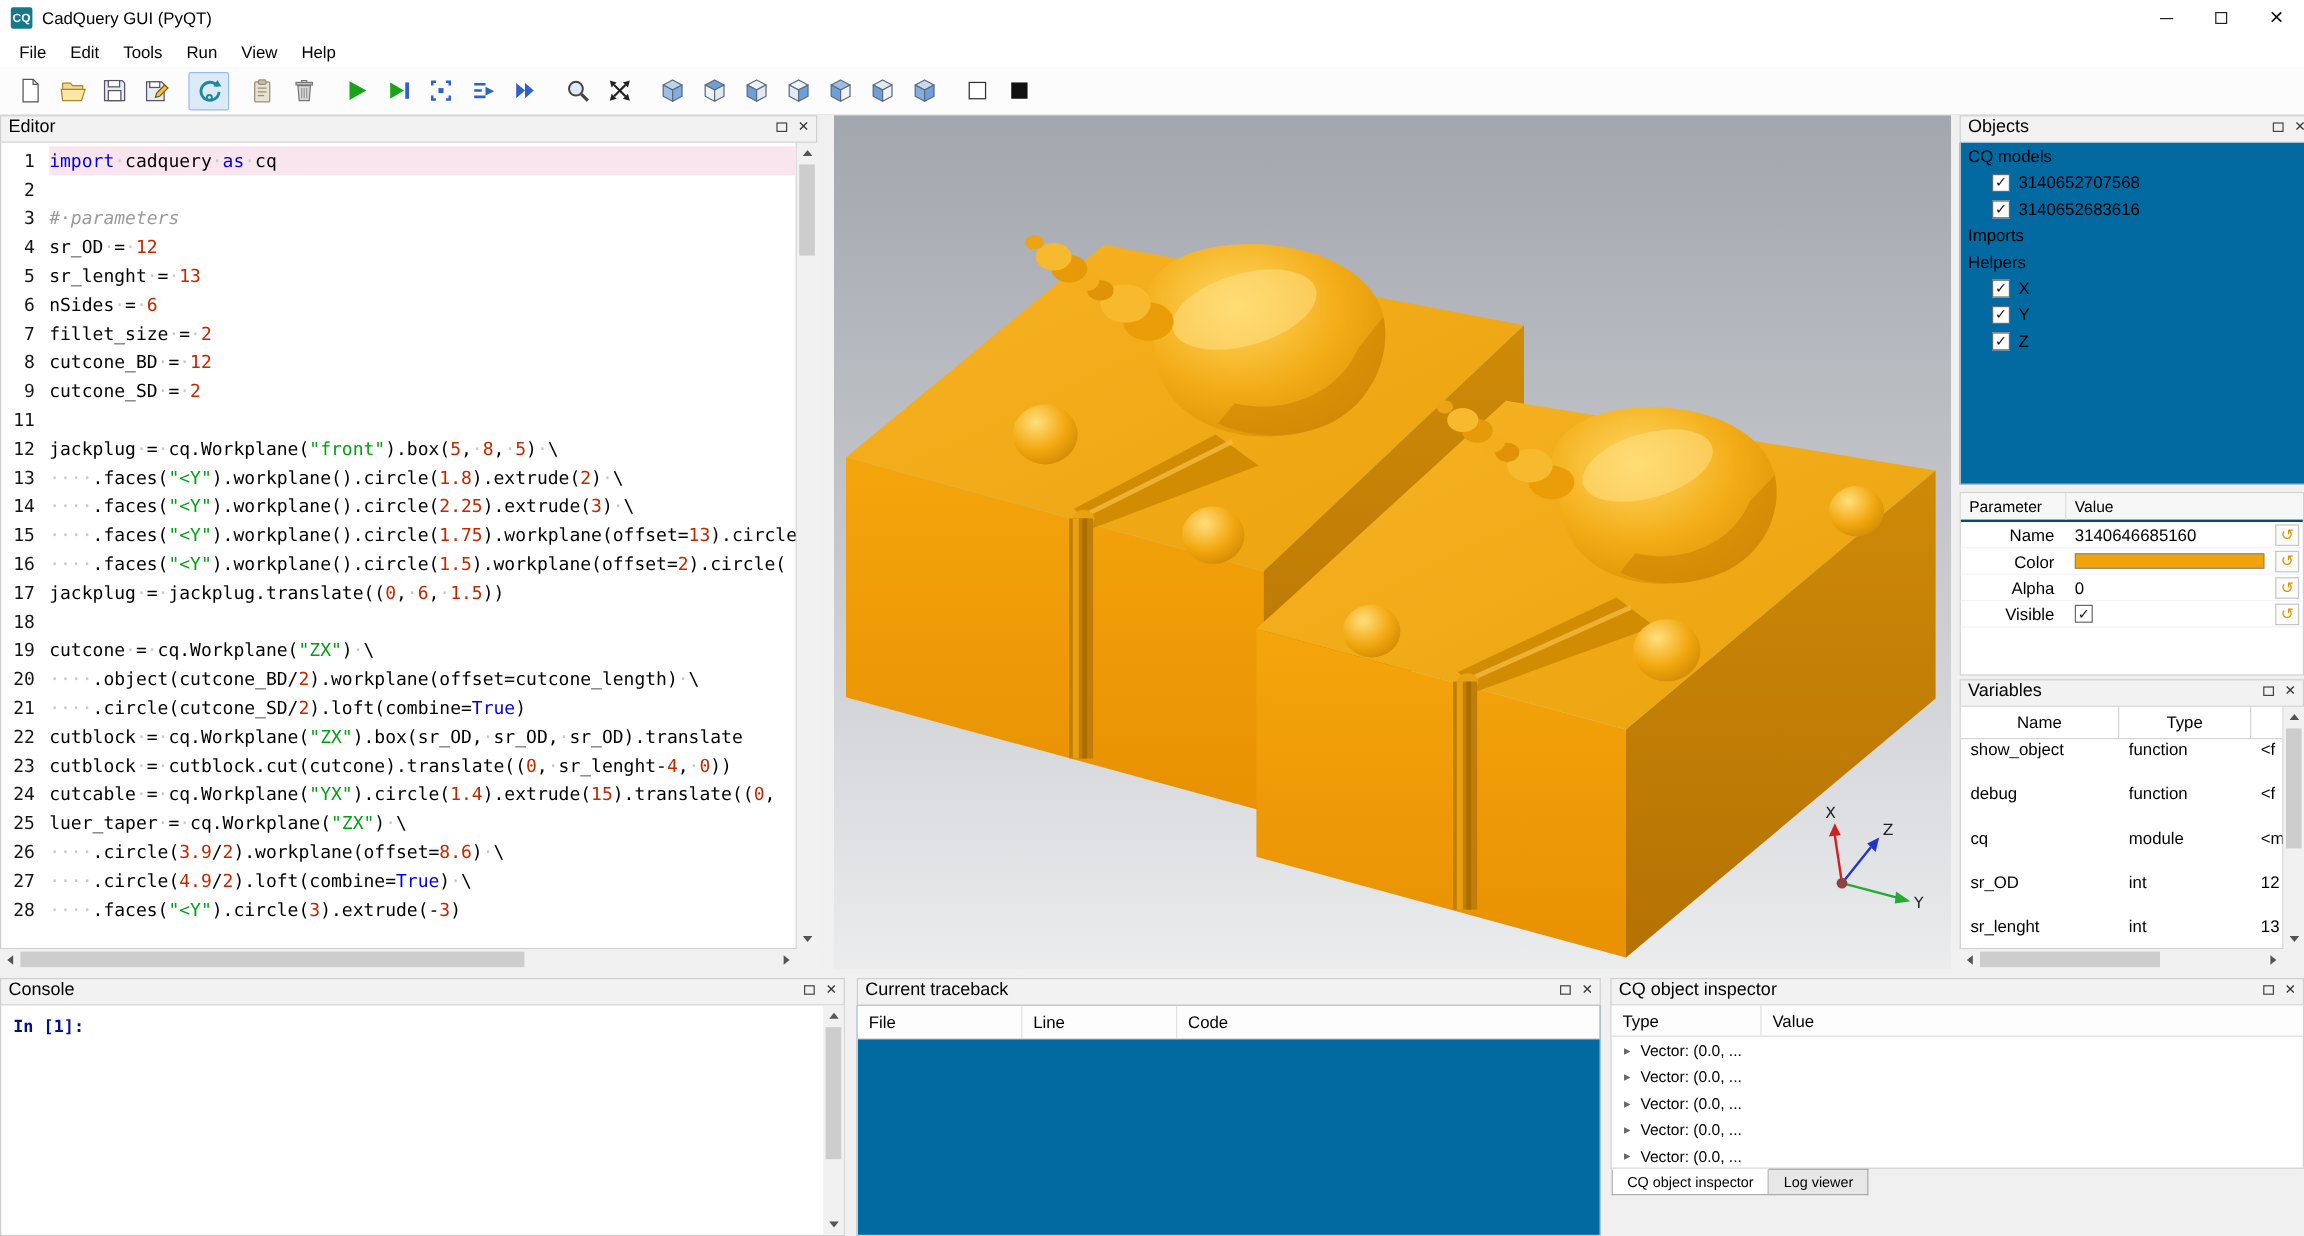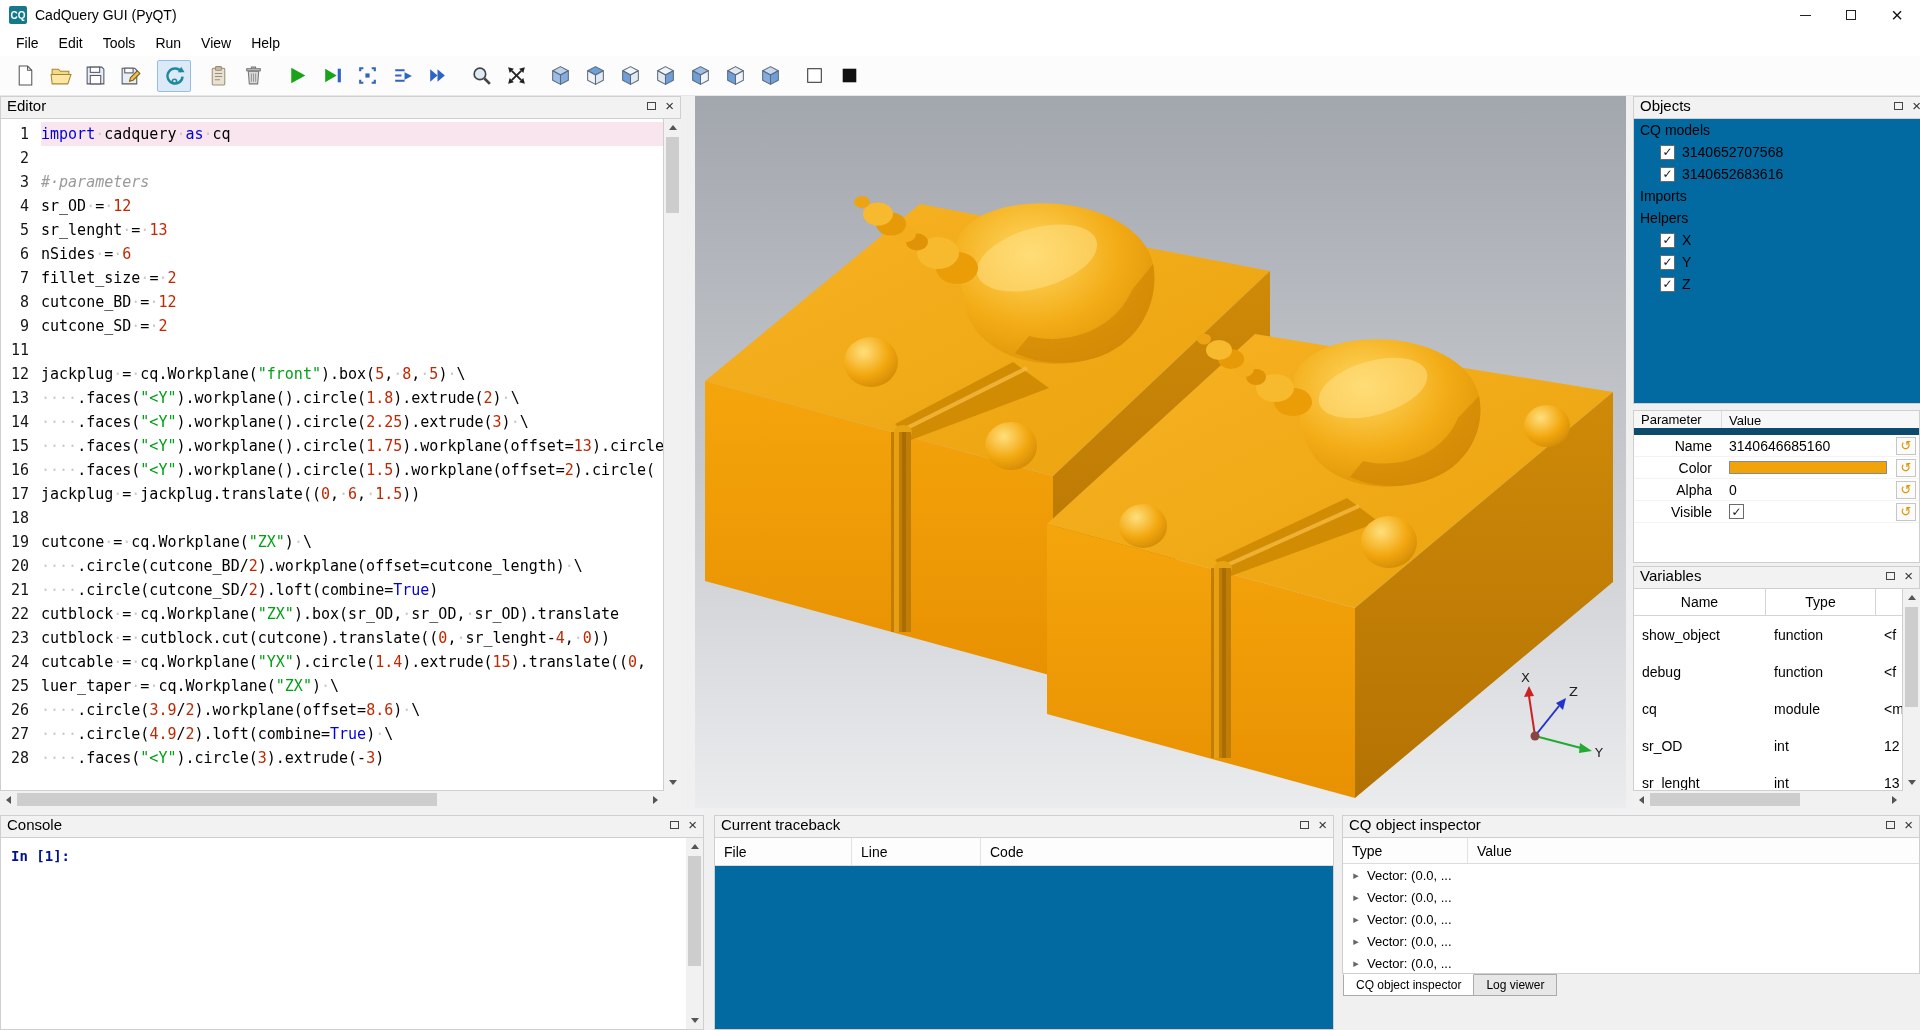--- a/index.html
+++ b/index.html
@@ -61,35 +61,35 @@
   #viewport{position:absolute;left:695px;top:96px;width:931px;height:712px}
   #viewport svg{display:block}
 
   
   #objects-panel{left:1633px;top:96px;width:295px;height:308px}
   .tree-row{height:22px;display:flex;align-items:center;padding-left:6px;font-size:14px}
   .tree-row.child{padding-left:26px}
   .cb{width:15px;height:15px;border:1px solid #6a6a6a;background:#fff;margin-right:7px;flex:none;display:flex;align-items:center;justify-content:center;font-size:12px;color:#151515;line-height:1}
 
   #props-panel{position:absolute;left:1633px;top:410px;width:287px;height:153px;background:#fff;border:1px solid #cfcfcf}
-  .props-head{display:flex;height:24px;background:#f7f7f7;border-bottom:7px solid #0c4a6e;font-size:13px;align-items:flex-end}
+  .props-head{display:flex;height:24px;background:#f7f7f7;border-bottom:2px solid #0c4a6e;font-size:13px;align-items:center}
   .ph1{width:88px;padding-left:7px;border-right:1px solid #ddd;height:100%;display:flex;align-items:center}
   .ph2{flex:1;padding-left:7px}
   .prow{display:flex;height:22px;align-items:center;border-bottom:1px solid #f3f3f3}
   .pkey{width:88px;text-align:right;padding-right:10px;font-size:14px;flex:none}
   .pval{flex:1;padding-left:7px;font-size:14px;display:flex;align-items:center;min-width:0}
   .swatch{width:158px;height:13px;border:1px solid #8a8a8a;display:block}
   .reset{width:20px;height:18px;border:1px solid #c6c6c6;background:#fbfbfb;color:#df9400;font-size:13px;display:flex;align-items:center;justify-content:center;margin-right:3px;flex:none;line-height:1}
 
   #vars-panel{left:1633px;top:566px;width:287px;height:242px}
   .vars-table{position:absolute;left:0;top:23px;right:17px;bottom:17px;background:#fff;border:1px solid #cfcfcf;border-top:none;overflow:hidden}
   .vars-head{display:flex;height:27px;background:#fff;border-bottom:1px solid #d4d4d4;font-size:14px}
   .vh{display:flex;align-items:center;justify-content:center;border-right:1px solid #d4d4d4}
   .vh0{width:132px}.vh1{width:110px}.vh2{flex:1;border-right:none}
-  .vrow{display:flex;height:37px;align-items:center;font-size:14px}
+  .vrow{display:flex;height:37px;align-items:flex-start;font-size:14px}
   .vcell{padding-left:8px;overflow:hidden;white-space:nowrap;flex:none}
   .c0{width:132px}.c1{width:110px}.c2{width:60px}
   #vars-vsb{right:0;top:23px;bottom:17px;width:17px}
   #vars-hsb{left:0;bottom:0;right:17px;height:17px}
   #vars-corner{right:0;bottom:0;width:17px;height:17px}
 
   
   #console-panel{left:0;top:815px;width:704px;height:215px}
   .console-body{position:absolute;left:0;right:0;top:23px;bottom:0;background:#fff;border:1px solid #cfcfcf;border-top:none}
   .console-text{padding:10px 0 0 10px;font-family:"DejaVu Sans Mono",monospace;font-size:14px;font-weight:bold;color:#00128a}
@@ -335,21 +335,21 @@
         <div class="cl"><span class="ln">9</span><span class="ct"><span class="pl">cutcone_SD</span><span class="ws">·</span><span class="pl">=</span><span class="ws">·</span><span class="num">2</span></span></div>
         <div class="cl"><span class="ln">11</span><span class="ct"></span></div>
         <div class="cl"><span class="ln">12</span><span class="ct"><span class="pl">jackplug</span><span class="ws">·</span><span class="pl">=</span><span class="ws">·</span><span class="pl">cq.Workplane(</span><span class="str">"front"</span><span class="pl">).box(</span><span class="num">5</span><span class="pl">,</span><span class="ws">·</span><span class="num">8</span><span class="pl">,</span><span class="ws">·</span><span class="num">5</span><span class="pl">)</span><span class="ws">·</span><span class="pl">\</span></span></div>
         <div class="cl"><span class="ln">13</span><span class="ct"><span class="ws">····</span><span class="pl">.faces(</span><span class="str">"&lt;Y"</span><span class="pl">).workplane().circle(</span><span class="num">1.8</span><span class="pl">).extrude(</span><span class="num">2</span><span class="pl">)</span><span class="ws">·</span><span class="pl">\</span></span></div>
         <div class="cl"><span class="ln">14</span><span class="ct"><span class="ws">····</span><span class="pl">.faces(</span><span class="str">"&lt;Y"</span><span class="pl">).workplane().circle(</span><span class="num">2.25</span><span class="pl">).extrude(</span><span class="num">3</span><span class="pl">)</span><span class="ws">·</span><span class="pl">\</span></span></div>
         <div class="cl"><span class="ln">15</span><span class="ct"><span class="ws">····</span><span class="pl">.faces(</span><span class="str">"&lt;Y"</span><span class="pl">).workplane().circle(</span><span class="num">1.75</span><span class="pl">).workplane(offset=</span><span class="num">13</span><span class="pl">).circle(</span></span></div>
         <div class="cl"><span class="ln">16</span><span class="ct"><span class="ws">····</span><span class="pl">.faces(</span><span class="str">"&lt;Y"</span><span class="pl">).workplane().circle(</span><span class="num">1.5</span><span class="pl">).workplane(offset=</span><span class="num">2</span><span class="pl">).circle(</span></span></div>
         <div class="cl"><span class="ln">17</span><span class="ct"><span class="pl">jackplug</span><span class="ws">·</span><span class="pl">=</span><span class="ws">·</span><span class="pl">jackplug.translate((</span><span class="num">0</span><span class="pl">,</span><span class="ws">·</span><span class="num">6</span><span class="pl">,</span><span class="ws">·</span><span class="num">1.5</span><span class="pl">))</span></span></div>
         <div class="cl"><span class="ln">18</span><span class="ct"></span></div>
         <div class="cl"><span class="ln">19</span><span class="ct"><span class="pl">cutcone</span><span class="ws">·</span><span class="pl">=</span><span class="ws">·</span><span class="pl">cq.Workplane(</span><span class="str">"ZX"</span><span class="pl">)</span><span class="ws">·</span><span class="pl">\</span></span></div>
-        <div class="cl"><span class="ln">20</span><span class="ct"><span class="ws">····</span><span class="pl">.circle(cutcone_BD/</span><span class="num">2</span><span class="pl">).workplane(offset=cutcone_length)</span><span class="ws">·</span><span class="pl">\</span></span></div>
+        <div class="cl"><span class="ln">20</span><span class="ct"><span class="ws">····</span><span class="pl">.object(cutcone_BD/</span><span class="num">2</span><span class="pl">).workplane(offset=cutcone_length)</span><span class="ws">·</span><span class="pl">\</span></span></div>
         <div class="cl"><span class="ln">21</span><span class="ct"><span class="ws">····</span><span class="pl">.circle(cutcone_SD/</span><span class="num">2</span><span class="pl">).loft(combine=</span><span class="kw">True</span><span class="pl">)</span></span></div>
         <div class="cl"><span class="ln">22</span><span class="ct"><span class="pl">cutblock</span><span class="ws">·</span><span class="pl">=</span><span class="ws">·</span><span class="pl">cq.Workplane(</span><span class="str">"ZX"</span><span class="pl">).box(sr_OD,</span><span class="ws">·</span><span class="pl">sr_OD,</span><span class="ws">·</span><span class="pl">sr_OD).translate</span></span></div>
         <div class="cl"><span class="ln">23</span><span class="ct"><span class="pl">cutblock</span><span class="ws">·</span><span class="pl">=</span><span class="ws">·</span><span class="pl">cutblock.cut(cutcone).translate((</span><span class="num">0</span><span class="pl">,</span><span class="ws">·</span><span class="pl">sr_lenght-</span><span class="num">4</span><span class="pl">,</span><span class="ws">·</span><span class="num">0</span><span class="pl">))</span></span></div>
         <div class="cl"><span class="ln">24</span><span class="ct"><span class="pl">cutcable</span><span class="ws">·</span><span class="pl">=</span><span class="ws">·</span><span class="pl">cq.Workplane(</span><span class="str">"YX"</span><span class="pl">).circle(</span><span class="num">1.4</span><span class="pl">).extrude(</span><span class="num">15</span><span class="pl">).translate((</span><span class="num">0</span><span class="pl">,</span></span></div>
         <div class="cl"><span class="ln">25</span><span class="ct"><span class="pl">luer_taper</span><span class="ws">·</span><span class="pl">=</span><span class="ws">·</span><span class="pl">cq.Workplane(</span><span class="str">"ZX"</span><span class="pl">)</span><span class="ws">·</span><span class="pl">\</span></span></div>
         <div class="cl"><span class="ln">26</span><span class="ct"><span class="ws">····</span><span class="pl">.circle(</span><span class="num">3.9</span><span class="pl">/</span><span class="num">2</span><span class="pl">).workplane(offset=</span><span class="num">8.6</span><span class="pl">)</span><span class="ws">·</span><span class="pl">\</span></span></div>
         <div class="cl"><span class="ln">27</span><span class="ct"><span class="ws">····</span><span class="pl">.circle(</span><span class="num">4.9</span><span class="pl">/</span><span class="num">2</span><span class="pl">).loft(combine=</span><span class="kw">True</span><span class="pl">)</span><span class="ws">·</span><span class="pl">\</span></span></div>
         <div class="cl"><span class="ln">28</span><span class="ct"><span class="ws">····</span><span class="pl">.faces(</span><span class="str">"&lt;Y"</span><span class="pl">).circle(</span><span class="num">3</span><span class="pl">).extrude(-</span><span class="num">3</span><span class="pl">)</span></span></div>
       </div>
   </div>

